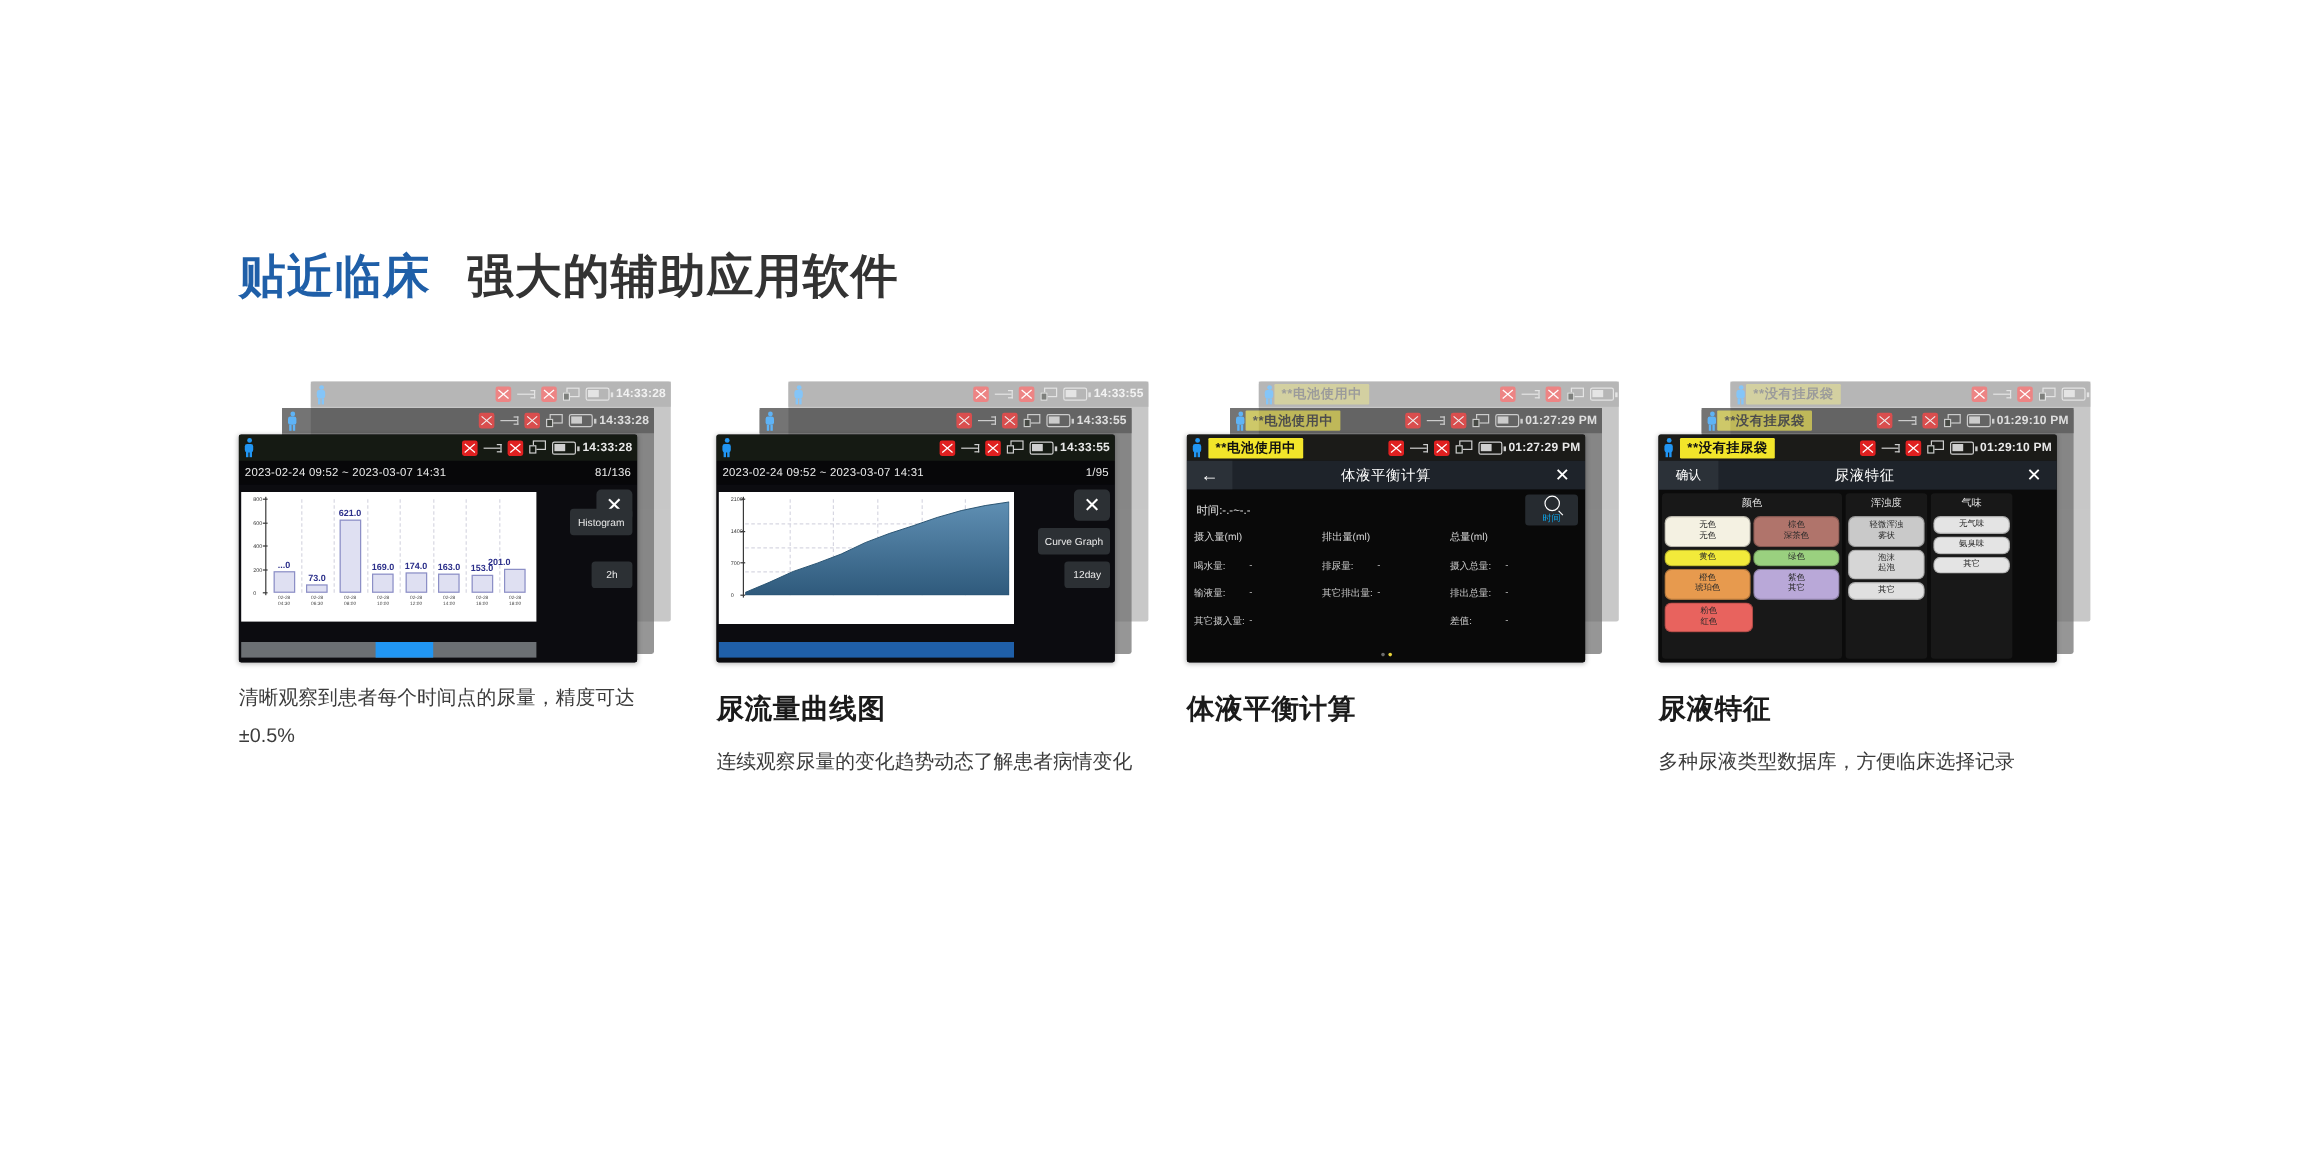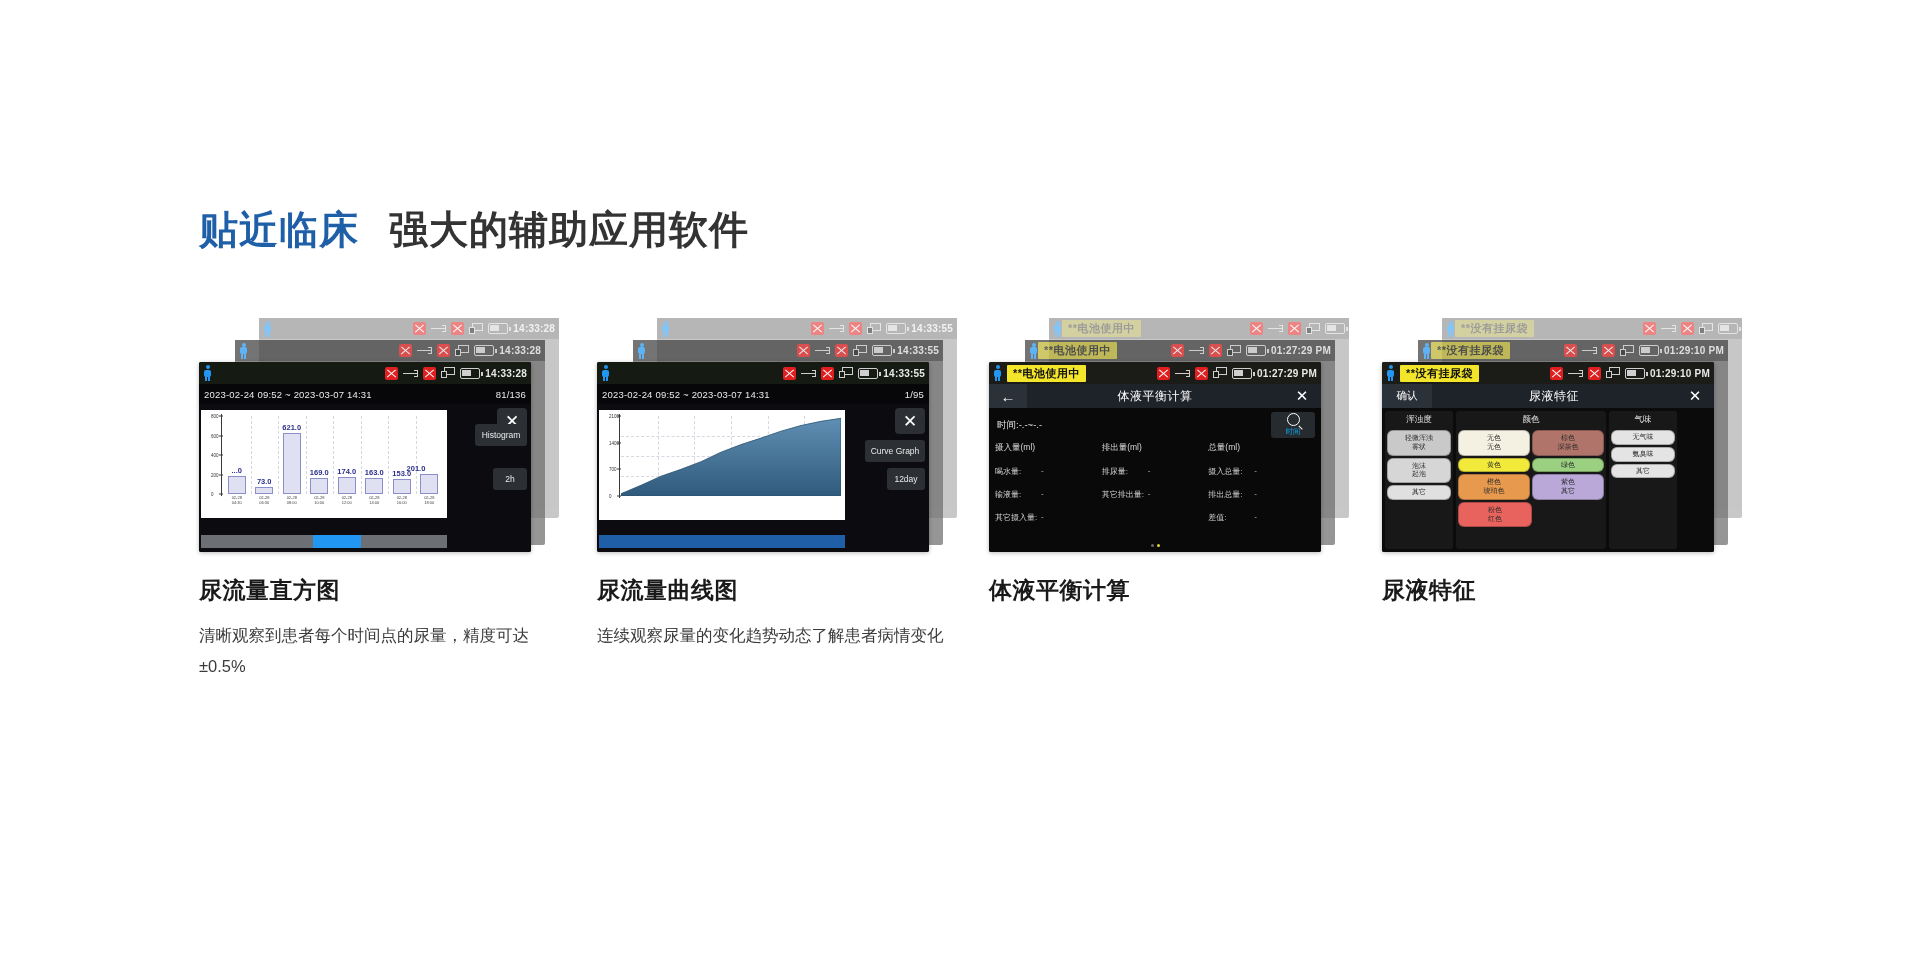--- a/index.html
+++ b/index.html
@@ -312,21 +312,20 @@
             </div>
             <div class="sidebtns">
               <div class="closebtn">✕</div>
               <div class="sidebtn btn-hist">Histogram</div>
               <div class="sidebtn btn-2h">2h</div>
             </div>
           </div>
         </div>
       </div>
 
-      <div class="cap-title">尿流量直方图</div>
       <div class="cap-body">清晰观察到患者每个时间点的尿量，精度可达±0.5%</div>
     </div>
 
     <div class="card card-1">
       <div class="device-stack">
         <div class="ghost ghost-2">
           <div class="ghost-bar">
             <div class="person-ico">
                 <i class="h"></i>
                 <i class="b"></i>
@@ -627,78 +626,78 @@
             </div>
           </div>
 
           <div class="appbar">
             <div class="confirm">确认</div>
             <div class="title">尿液特征</div>
             <div class="close">✕</div>
           </div>
 
           <div id="uc-body" class="uc-body">
+              <div class="uc-col c1">
+                <div class="uc-colhdr">颜色</div>
+                <div class="uc-rowpair">
+                  <div class="uc-cell tall" style="background: rgb(244, 241, 226); color: rgb(42, 42, 42);">
+                    <div>无色</div>
+                    <div>无色</div>
+                  </div>
+                  <div class="uc-cell tall" style="background: rgb(176, 116, 107); color: rgb(42, 42, 42);">
+                    <div>棕色</div>
+                    <div>深茶色</div>
+                  </div>
+                </div>
+                <div class="uc-rowpair">
+                  <div class="uc-cell" style="background: rgb(242, 234, 58); color: rgb(42, 42, 42);">
+                    <div>黄色</div>
+                  </div>
+                  <div class="uc-cell" style="background: rgb(154, 208, 127); color: rgb(42, 42, 42);">
+                    <div>绿色</div>
+                  </div>
+                </div>
+                <div class="uc-rowpair">
+                  <div class="uc-cell tall" style="background: rgb(231, 154, 78); color: rgb(42, 42, 42);">
+                    <div>橙色</div>
+                    <div>琥珀色</div>
+                  </div>
+                  <div class="uc-cell tall" style="background: rgb(185, 168, 216); color: rgb(42, 42, 42);">
+                    <div>紫色</div>
+                    <div>其它</div>
+                  </div>
+                </div>
+                <div class="uc-rowpair">
+                  <div class="uc-cell tall" style="background: rgb(232, 99, 94); color: rgb(42, 42, 42);">
+                    <div>粉色</div>
+                    <div>红色</div>
+                  </div>
+                  <div style="flex: 1 1 0px;"></div>
+                </div>
+              </div>
               <div class="uc-col c2">
                 <div class="uc-colhdr">浑浊度</div>
                 <div class="uc-rowpair">
                   <div class="uc-cell tall" style="background: rgb(201, 201, 201); color: rgb(42, 42, 42);">
                     <div>轻微浑浊</div>
                     <div>雾状</div>
                   </div>
                 </div>
                 <div class="uc-rowpair">
                   <div class="uc-cell tall" style="background: rgb(214, 214, 214); color: rgb(42, 42, 42);">
                     <div>泡沫</div>
                     <div>起泡</div>
                   </div>
                 </div>
                 <div class="uc-rowpair">
                   <div class="uc-cell" style="background: rgb(224, 224, 224); color: rgb(42, 42, 42);">
                     <div>其它</div>
                   </div>
                 </div>
               </div>
-              <div class="uc-col c1">
-                <div class="uc-colhdr">颜色</div>
-                <div class="uc-rowpair">
-                  <div class="uc-cell tall" style="background: rgb(244, 241, 226); color: rgb(42, 42, 42);">
-                    <div>无色</div>
-                    <div>无色</div>
-                  </div>
-                  <div class="uc-cell tall" style="background: rgb(176, 116, 107); color: rgb(42, 42, 42);">
-                    <div>棕色</div>
-                    <div>深茶色</div>
-                  </div>
-                </div>
-                <div class="uc-rowpair">
-                  <div class="uc-cell" style="background: rgb(242, 234, 58); color: rgb(42, 42, 42);">
-                    <div>黄色</div>
-                  </div>
-                  <div class="uc-cell" style="background: rgb(154, 208, 127); color: rgb(42, 42, 42);">
-                    <div>绿色</div>
-                  </div>
-                </div>
-                <div class="uc-rowpair">
-                  <div class="uc-cell tall" style="background: rgb(231, 154, 78); color: rgb(42, 42, 42);">
-                    <div>橙色</div>
-                    <div>琥珀色</div>
-                  </div>
-                  <div class="uc-cell tall" style="background: rgb(185, 168, 216); color: rgb(42, 42, 42);">
-                    <div>紫色</div>
-                    <div>其它</div>
-                  </div>
-                </div>
-                <div class="uc-rowpair">
-                  <div class="uc-cell tall" style="background: rgb(232, 99, 94); color: rgb(42, 42, 42);">
-                    <div>粉色</div>
-                    <div>红色</div>
-                  </div>
-                  <div style="flex: 1 1 0px;"></div>
-                </div>
-              </div>
               <div class="uc-col c3">
                 <div class="uc-colhdr">气味</div>
                 <div class="uc-rowpair">
                   <div class="uc-cell" style="background: rgb(228, 228, 228); color: rgb(42, 42, 42);">
                     <div>无气味</div>
                   </div>
                 </div>
                 <div class="uc-rowpair">
                   <div class="uc-cell" style="background: rgb(228, 228, 228); color: rgb(42, 42, 42);">
                     <div>氨臭味</div>
@@ -708,16 +707,17 @@
                   <div class="uc-cell" style="background: rgb(228, 228, 228); color: rgb(42, 42, 42);">
                     <div>其它</div>
                   </div>
                 </div>
               </div>
             </div>
         </div>
       </div>
 
       <div class="cap-title">尿液特征</div>
+      <div class="cap-body">多种尿液类型数据库，方便临床选择记录</div>
     </div>
 
   </div>
 </div>
 
 </body></html>

